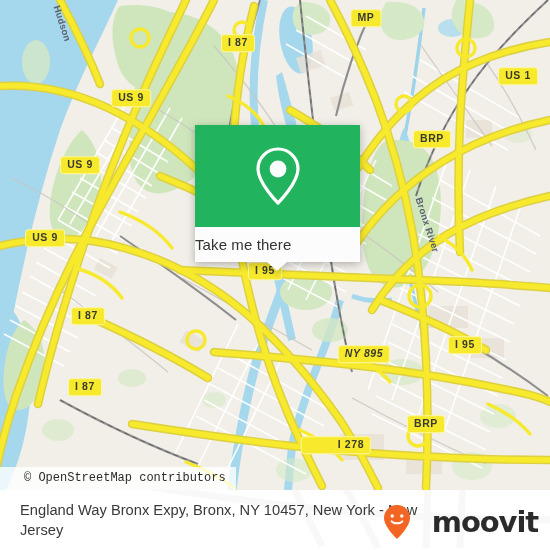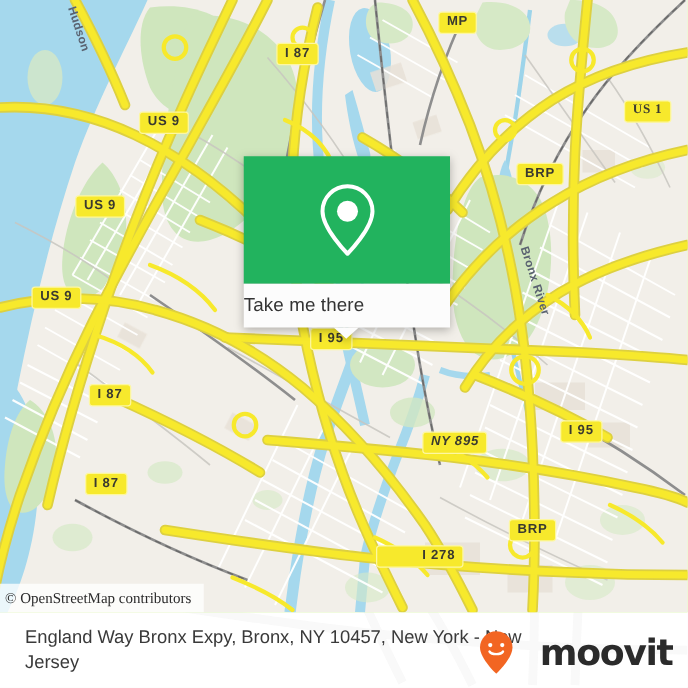--- a/index.html
+++ b/index.html
@@ -8,21 +8,21 @@
     font-family: "Liberation Sans", sans-serif;
     background: #ffffff;
     overflow: hidden;
   }
   #root { position: relative; width: 550px; height: 550px; }
 
   
   #map {
     position: absolute; left: 0; top: 0;
     width: 550px; height: 490px;
-    background: #bef264;
+    background: #fef9c3;
     overflow: hidden;
   }
   .svgmap { position:absolute; left:0; top:0; width:550px; height:490px; display:block; }
 
   
   .shield {
     position: absolute;
     background: #f7e92c;
     border: 1.5px solid #fdf7a0;
     border-radius: 3px;
@@ -48,24 +48,24 @@
     transform-origin: 0 0;
   }
 
   
   #attribution {
     position: absolute;
     left: 0; bottom: 0;
     background: rgba(255,255,255,0.78);
     color: #2b2b2b;
     font-size: 12px;
-    padding: 4px 10px 5px 4px;
+    padding: 4px 10px 5px 24px;
     line-height: 1.2;
     white-space: nowrap;
-    font-family: Liberation Serif, serif;
+    font-family: Liberation Mono, monospace;
   }
 
   
   #popup {
     position: absolute;
     left: 195px; top: 125px;
     width: 165px;
     filter: drop-shadow(0 2px 4px rgba(0,0,0,0.28));
   }
   #popup-head {
@@ -369,21 +369,21 @@
           <path d="M300,430 C318,438 332,448 342,460"></path>
           <path d="M186,462 C206,470 222,478 234,488"></path>
           <path d="M488,404 C506,412 520,422 530,434"></path>
         </g>
       </g>
     </svg>
 
     <div id="shields">
         <div class="shield" style="left: 366px; top: 18px;">MP</div>
         <div class="shield" style="left: 238px; top: 43px;">I 87</div>
-        <div class="shield" style="left: 518px; top: 89px; font-family: Liberation Serif, serif;">US 1</div>
+        <div class="shield" style="left: 518px; top: 76px;">US 1</div>
         <div class="shield" style="left: 131px; top: 98px;">US 9</div>
         <div class="shield" style="left: 432px; top: 139px;">BRP</div>
         <div class="shield" style="left: 80px; top: 165px;">US 9</div>
         <div class="shield" style="left: 45px; top: 238px;">US 9</div>
         <div class="shield" style="left: 265px; top: 271px;">I 95</div>
         <div class="shield" style="left: 88px; top: 316px;">I 87</div>
         <div class="shield" style="left: 364px; top: 354px; font-style: italic;">NY 895</div>
         <div class="shield" style="left: 465px; top: 345px;">I 95</div>
         <div class="shield" style="left: 85px; top: 387px;">I 87</div>
         <div class="shield" style="left: 426px; top: 424px;">BRP</div>

